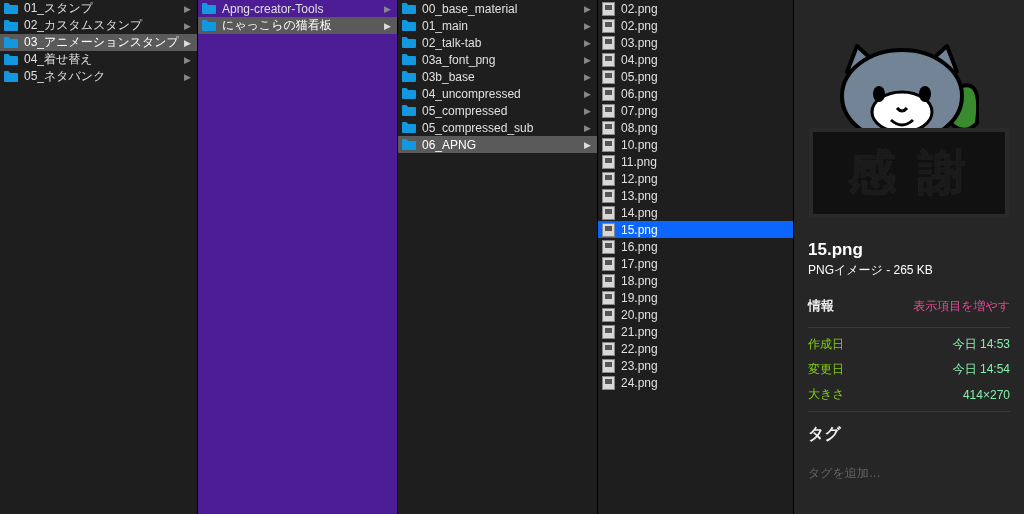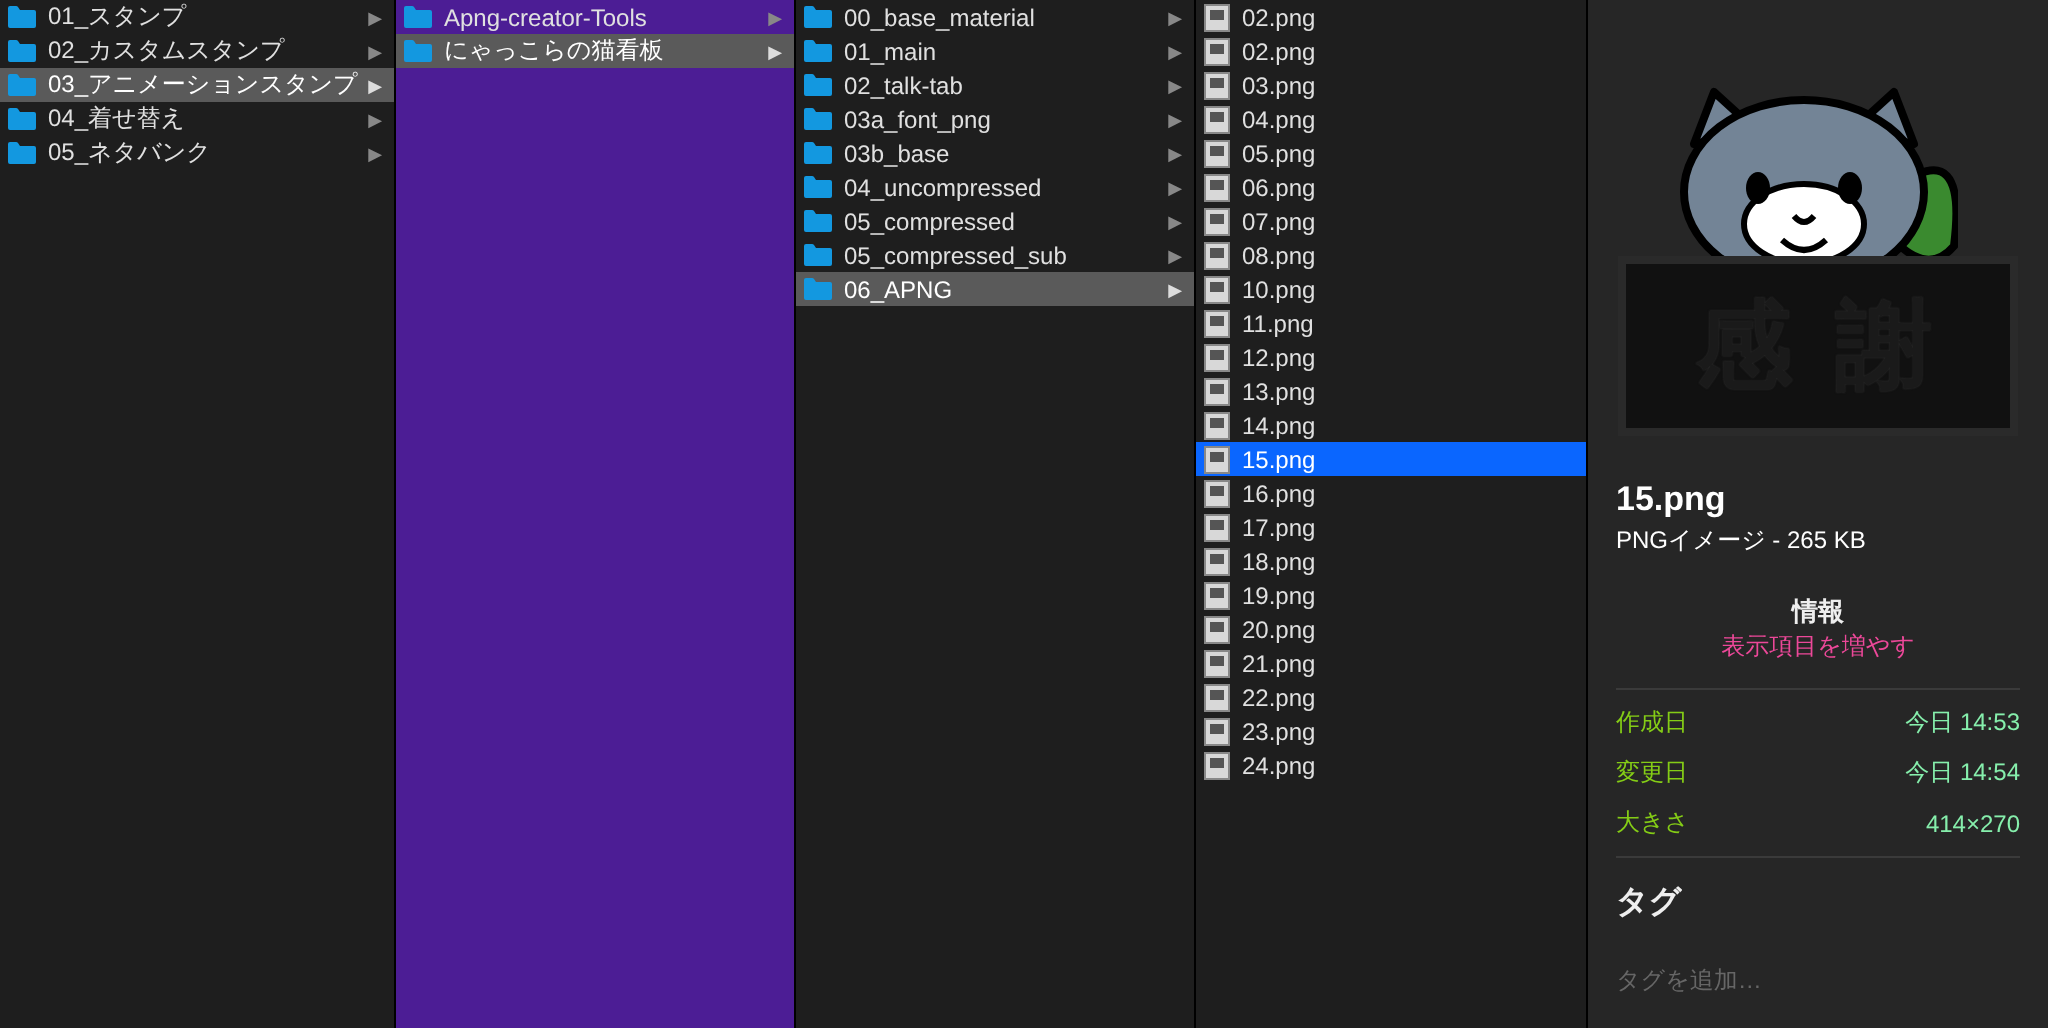--- a/index.html
+++ b/index.html
@@ -122,21 +122,20 @@
     }
     .info-row {
       display: flex;
       justify-content: space-between;
       align-items: center;
       font-size: 12px;
       padding: 4px 0;
     }
     .info-header {
       margin-bottom: 4px;
-      flex-direction: column;
     }
     .info-header .label { font-size: 13px; font-weight: 600; color: #eee; }
     .info-header .link { color: #ec4899; cursor: pointer; }
     .divider {
       border: none;
       border-top: 1px solid #3a3a3a;
       margin: 4px 0;
     }
     .info-row .k { color: #84cc16; }
     .info-row .v { color: #86efac; }

